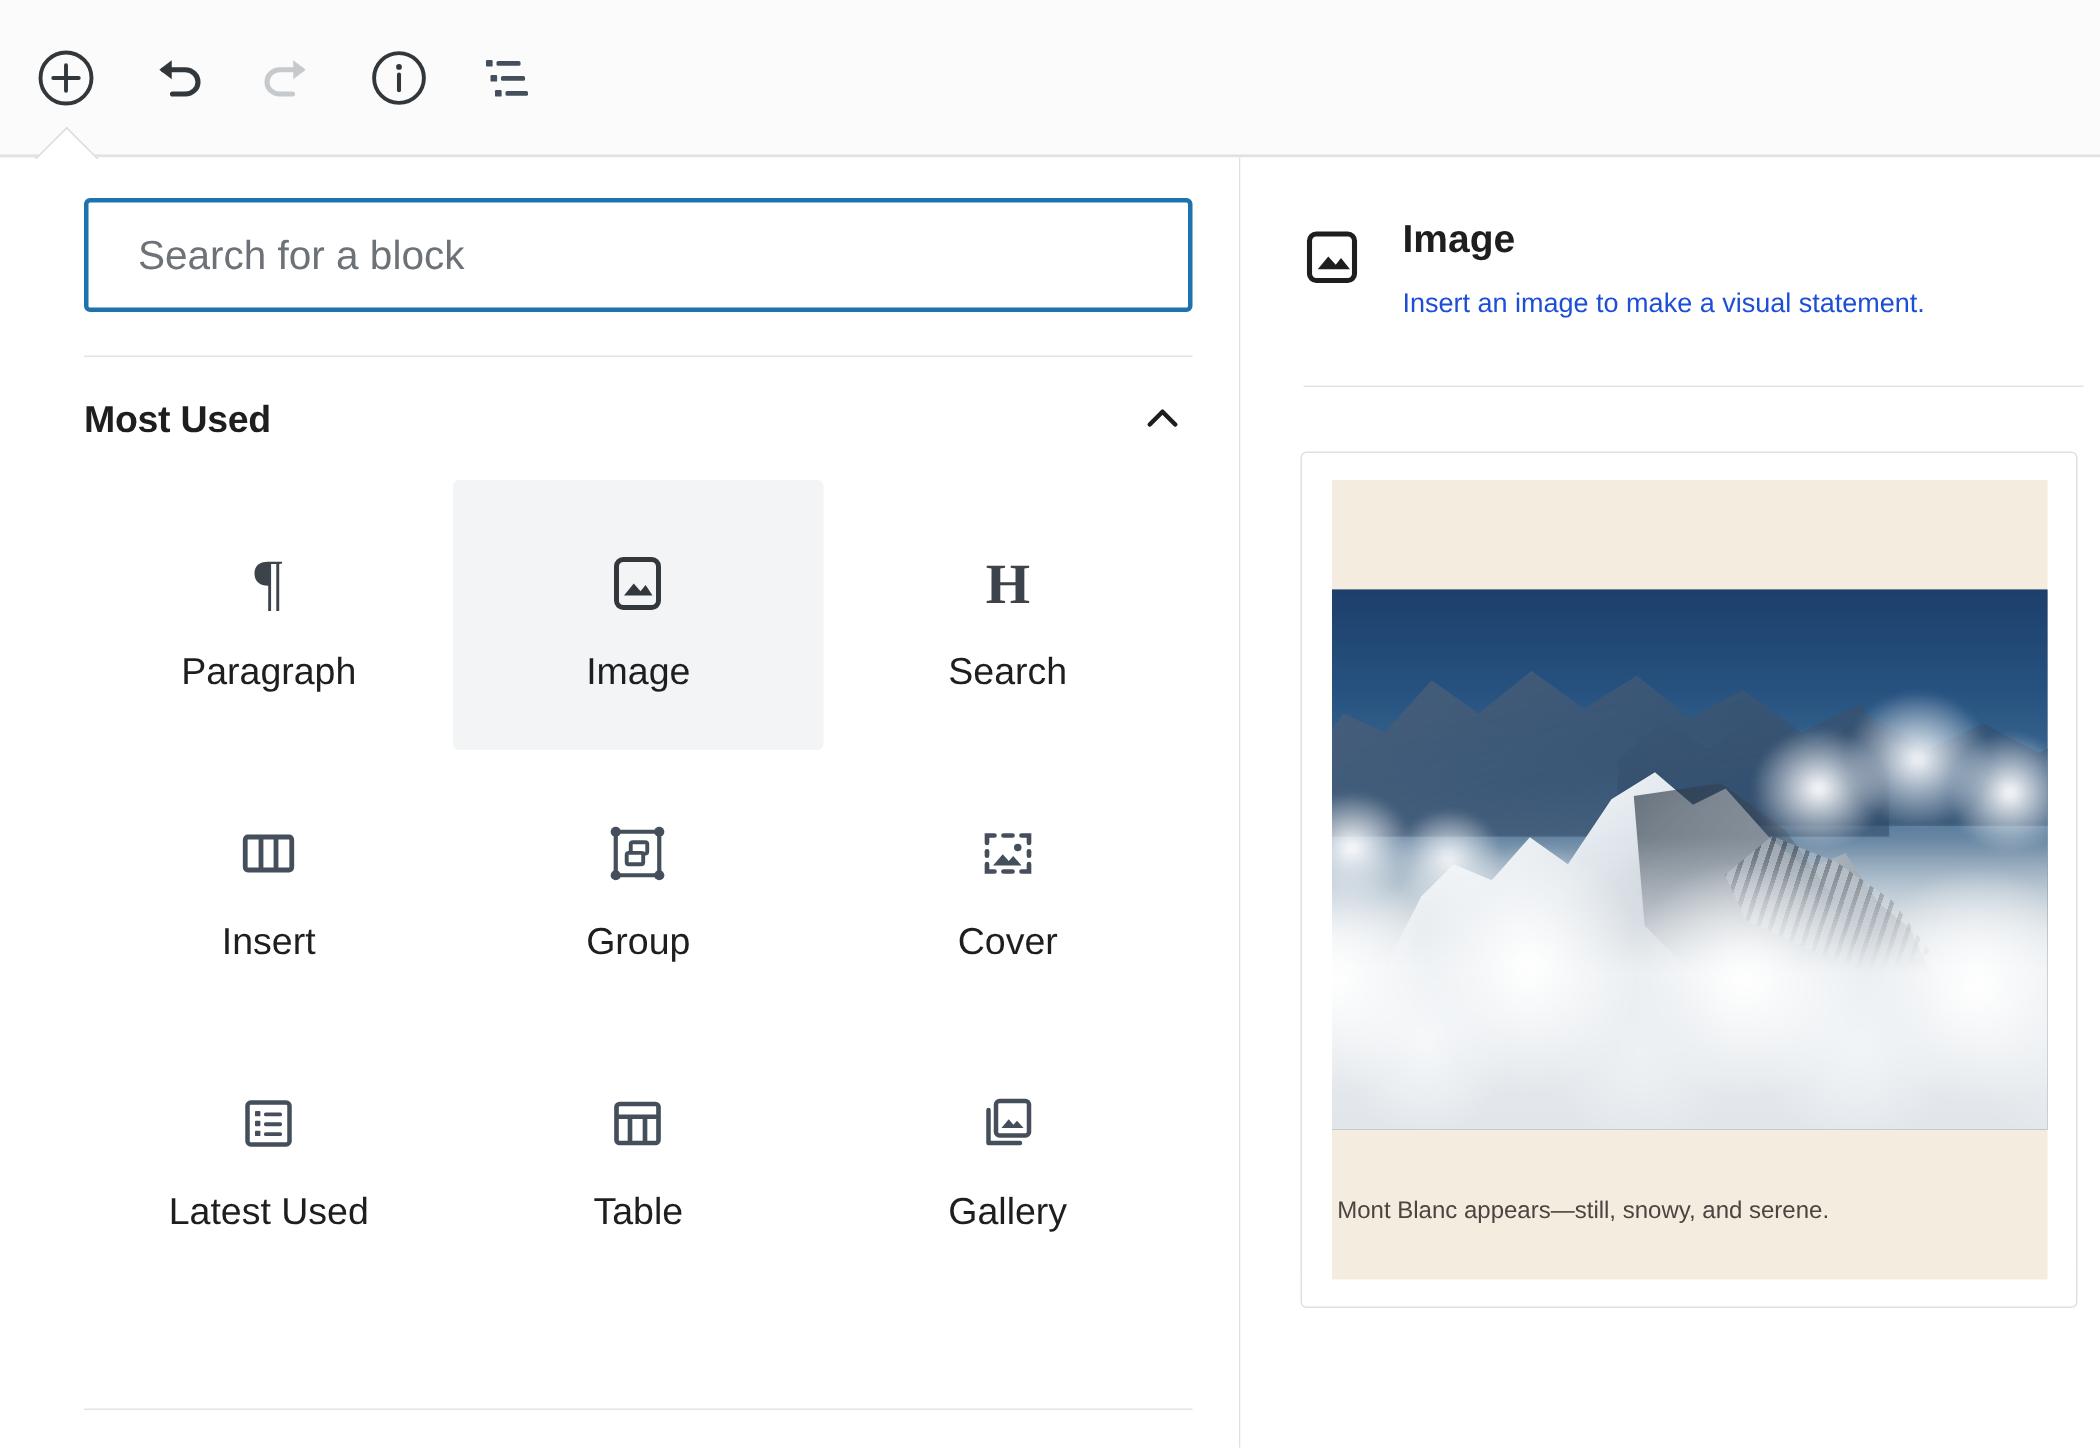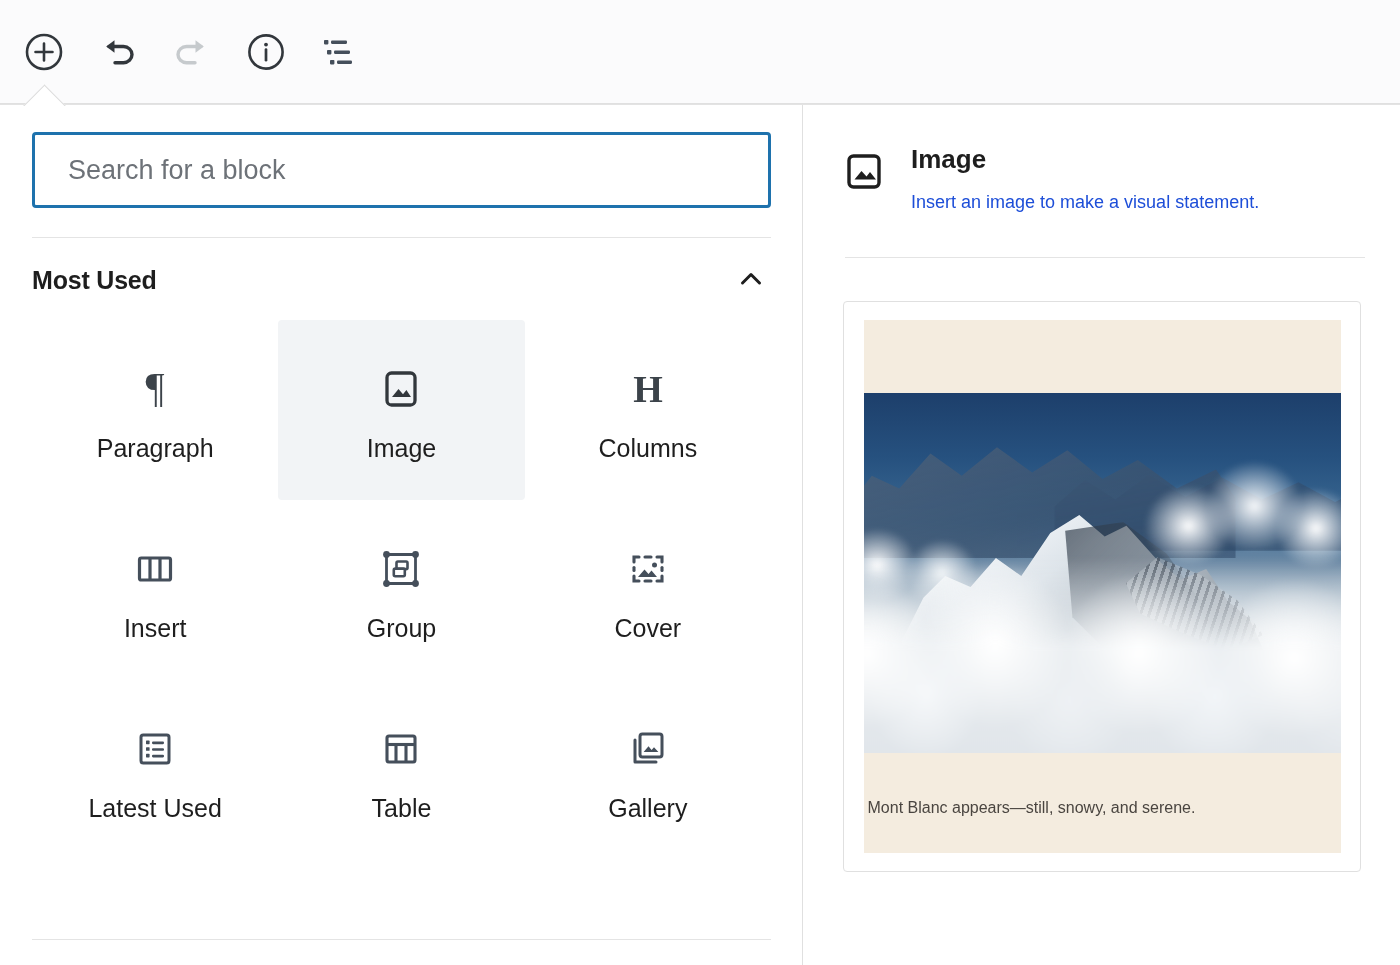--- a/index.html
+++ b/index.html
@@ -62,20 +62,21 @@
   }
 
   
   .inserter {
     position: absolute;
     left: 0; top: 104px;
     width: 1400px; height: 861px;
     display: flex;
     background: #ffffff;
     border-top: 1px solid #e3e3e3;
+    padding-left: 24px;
   }
 
   
   .left-col {
     width: 803px;
     height: 861px;
     border-right: 1px solid #e0e0e0;
     position: relative;
     background: #fff;
     padding: 0 32px;
@@ -443,21 +444,21 @@
           </span>
           <span class="block-label">Image</span>
         </button>
 
         <button class="block-item">
           <span class="block-icon">
             <svg width="46" height="46" viewBox="0 0 46 46" fill="none">
               <text x="23" y="36" text-anchor="middle" font-family="Liberation Serif, serif" font-weight="bold" font-size="38" fill="#3c434a">H</text>
             </svg>
           </span>
-          <span class="block-label">Columns</span>
+          <span class="block-label">Search</span>
         </button>
 
         <button class="block-item">
           <span class="block-icon">
             <svg width="46" height="46" viewBox="0 0 46 46" fill="none">
               <rect x="7.5" y="12" width="31" height="22" rx="1.8" stroke="#454f5b" stroke-width="3.2"></rect>
               <path d="M18 12.5V33.5M28 12.5V33.5" stroke="#454f5b" stroke-width="3.2"></path>
             </svg>
           </span>
           <span class="block-label">Insert</span>

